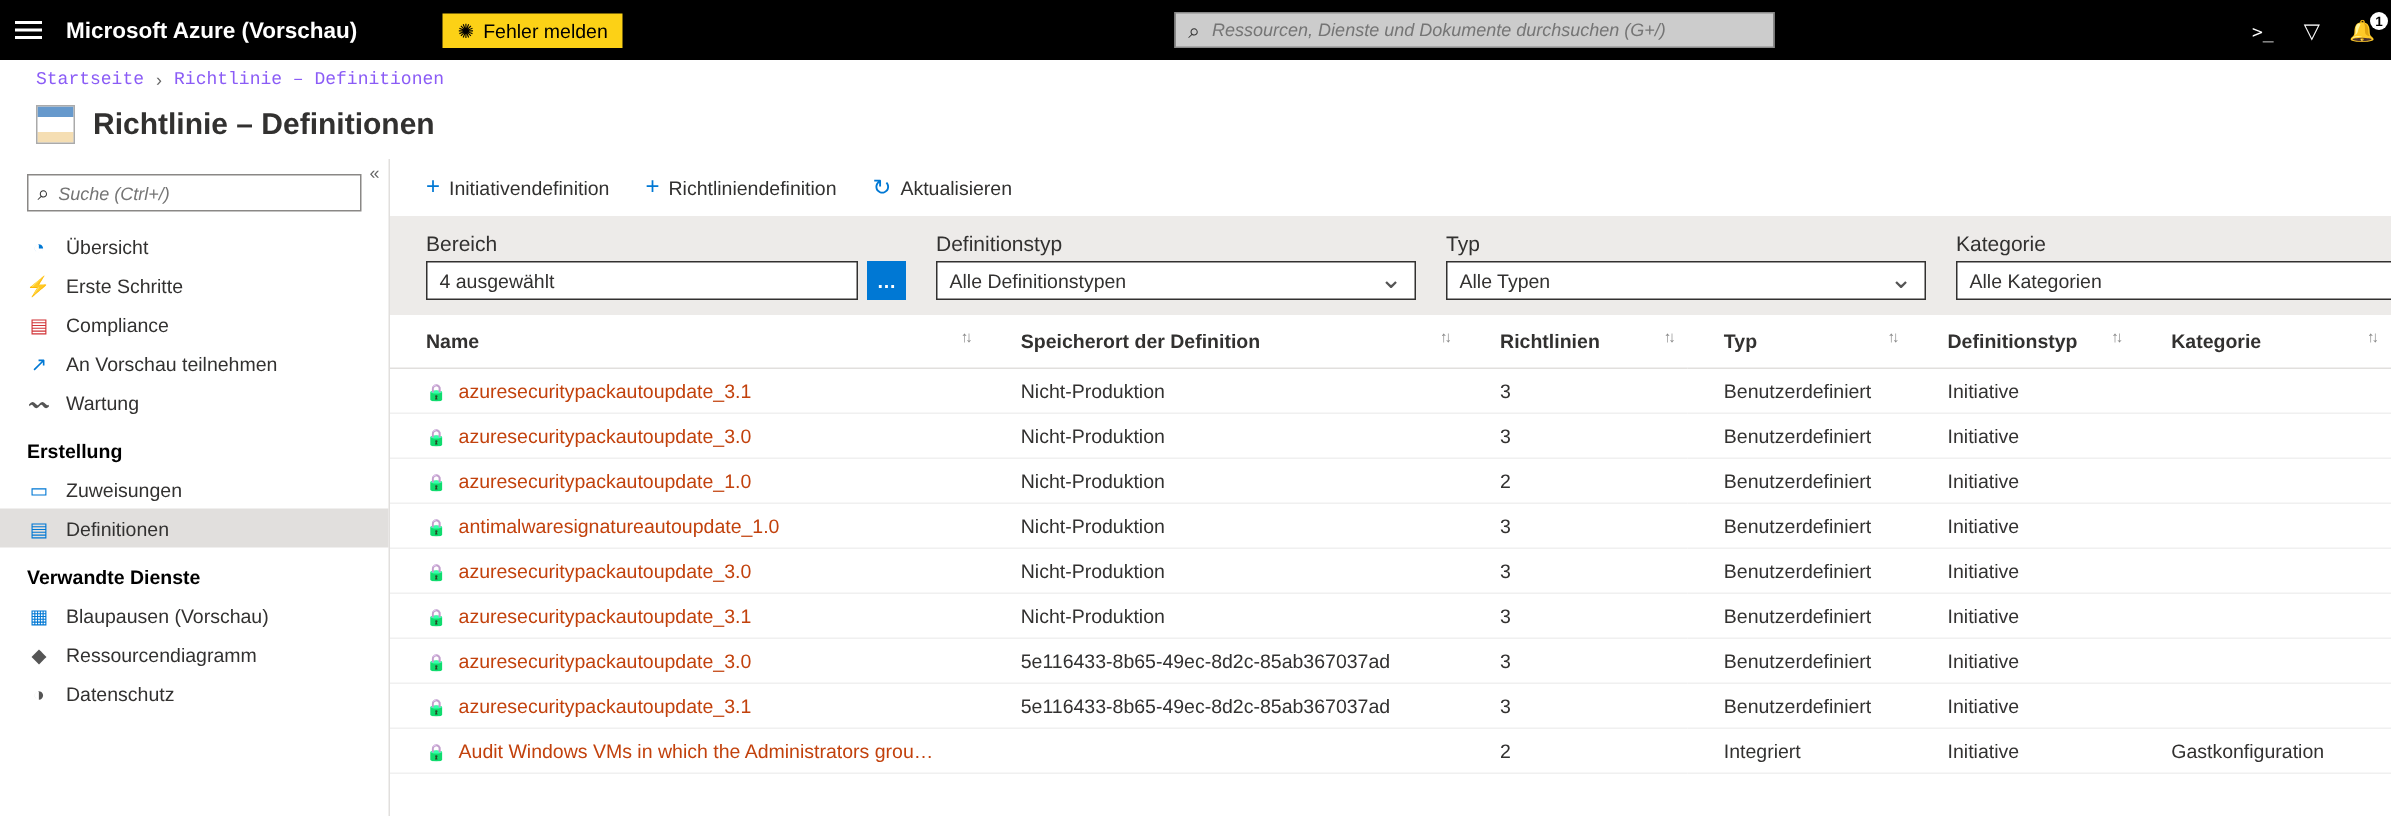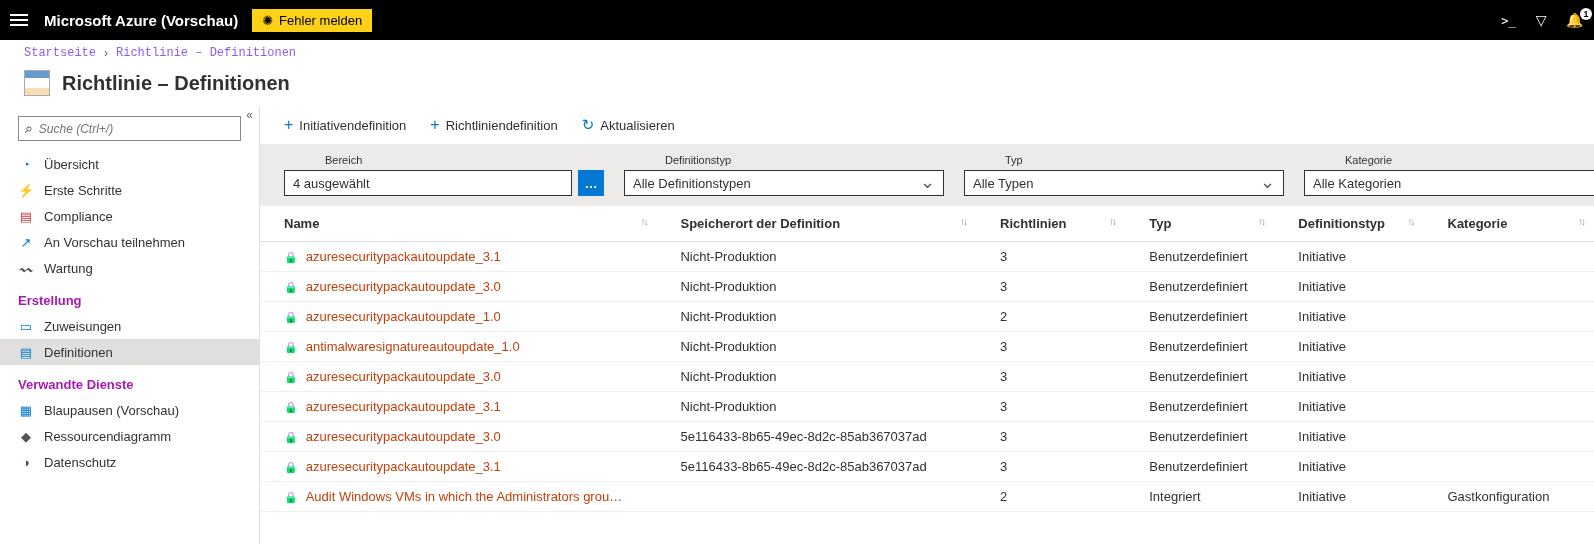--- a/index.html
+++ b/index.html
@@ -6,21 +6,21 @@
 body { font-family: "Segoe UI", Arial, sans-serif; font-size: 13px; color: #323130; background: #fff; overflow: hidden; }
 a { text-decoration: none; }
 
 
 .topbar { height: 40px; background: #000; color: #fff; display: flex; align-items: center; padding: 0 10px; gap: 14px; }
 .hamburger { width: 20px; cursor: pointer; }
 .hamburger-lines { display: block; width: 18px; height: 12px; position: relative; }
 .hamburger-lines span { position:absolute; left:0; right:0; height:2px; background:#fff; }
 .hamburger-lines span:nth-child(1){top:0;} .hamburger-lines span:nth-child(2){top:5px;} .hamburger-lines span:nth-child(3){top:10px;}
 .brand { font-size: 15px; font-weight: 600; }
-.bug-btn { background:#fcd116; color:#000; border:none; padding:4px 10px; font-size:13px; display:flex; align-items:center; gap:6px; cursor:pointer; }
+.bug-btn { background:#fcd116; color:#000; border:none; padding:4px 10px; font-size:13px; display:flex; align-items:center; gap:6px; cursor:pointer;margin-left:43px; }
 .bug-icon::before { content:"✺"; font-size:13px; }
 .top-spacer { flex: 0 0 340px; }
 .search-box { flex:0 0 400px; background:#ccc; border:1px solid #888; height:24px; display:flex; align-items:center; padding:0 8px; gap:8px; }
 .search-box input { flex:1; border:none; background:transparent; font-style:italic; font-size:12px; outline:none; color:#000; }
 .mag::before { content:"⌕"; font-size:14px; color:#333; }
 .right-icons { margin-left:auto; display:flex; gap:20px; align-items:center; color:#fff; }
 .term-icon::before { content:">_"; font-family:monospace; font-size:12px; }
 .filter-icon::before { content:"▽"; font-size:14px; }
 .bell-wrap { position:relative; }
 .bell-icon::before { content:"🔔"; font-size:14px; }
@@ -40,42 +40,42 @@
 .body { display:flex; height:calc(548px - 40px - 28px - 42px); }
 
 
 .sidebar { width:260px; border-right:1px solid #e1dfdd; position:relative; padding:6px 0; }
 .collapse { position:absolute; top:2px; right:6px; font-size:12px; color:#666; cursor:pointer; }
 .side-search { margin:4px 18px 10px; display:flex; align-items:center; gap:6px; border:1px solid #8a8886; padding:3px 6px; }
 .side-search input { flex:1; border:0; outline:none; font-size:12px; font-style:italic; }
 .nav { list-style:none; }
 .nav li { display:flex; align-items:center; gap:10px; padding:5px 18px; cursor:pointer; font-size:13px; }
 .nav li.selected { background:#e1dfdd; }
-.nav li.group { font-weight:600; color:#a21caf; cursor:default; padding-top:12px;text-align:center; }
+.nav li.group { font-weight:600; color:#000000; cursor:default; padding-top:12px;text-align:center; }
 .nav-ic { width:16px; height:16px; display:inline-flex; align-items:center; justify-content:center; font-size:13px; }
 .ic-overview::before{content:"◔";color:#0078d4;}
 .ic-started::before{content:"⚡";color:#555;}
 .ic-preview::before{content:"↗";color:#0078d4;}
 .ic-compliance::before{content:"▤";color:#d13438;}
 .ic-remediate::before{content:"〰";color:#555;}
 .ic-assign::before{content:"▭";color:#0078d4;}
 .ic-defs::before{content:"▤";color:#0078d4;}
 .ic-blueprint::before{content:"▦";color:#0078d4;}
 .ic-graph::before{content:"◆";color:#555;}
 .ic-privacy::before{content:"◑";color:#555;}
 
 
 .main { flex:1; overflow:auto; }
 .toolbar { display:flex; gap:24px; padding:10px 24px; align-items:center; }
 .tb-item { display:flex; align-items:center; gap:6px; color:#323130; cursor:pointer; font-size:13px; }
 .plus::before { content:"+"; color:#0078d4; font-size:16px; font-weight:400; }
 .refresh::before { content:"↻"; color:#0078d4; font-size:15px; }
 
 .filter-row { background:#edebe9; padding:10px 24px; display:grid; grid-template-columns: 320px 320px 320px 320px; gap:20px; align-items:end; }
-.filter-col label { font-size:11px; display:block; margin-bottom:4px;margin-left:41px; }
+.filter-col label { font-size:14px; display:block; margin-bottom:4px; }
 .filter-input { display:flex; gap:6px; }
 .fi-box { flex:1; background:#fff; border:1px solid #323130; padding:4px 8px; display:flex; justify-content:space-between; align-items:center; cursor:pointer; font-size:13px; height:26px; }
 .fi-box .chev::before { content:"⌄"; font-size:18px; color:#555; line-height:8px; }
 .ellipsis-btn { width:26px; height:26px; background:#0078d4; color:#fff; display:flex; align-items:center; justify-content:center; cursor:pointer; font-weight:700; }
 
 
 .table { width:100%; border-collapse:collapse; }
 .table th { text-align:left; font-weight:600; font-size:13px; padding:10px 10px 10px 24px; border-bottom:1px solid #e1dfdd; position:relative; }
 .table th:first-child{padding-left:24px;}
 .sort { position:absolute; right:10px; font-size:10px; color:#888; letter-spacing:-2px; cursor:pointer;}
@@ -99,20 +99,24 @@
         <span></span>
         <span></span>
       </span>
   </div>
   <div class="brand">Microsoft Azure (Vorschau)</div>
   <button class="bug-btn">
     <span class="bug-icon"></span>
     <span>Fehler melden</span>
   </button>
   <div class="top-spacer"></div>
+  <div class="search-box">
+    <span class="mag"></span>
+    <input placeholder="Ressourcen, Dienste und Dokumente durchsuchen (G+/)" style="">
+  </div>
   <div class="right-icons">
     <span class="term-icon"></span>
     <span class="filter-icon"></span>
     <span class="bell-wrap">
       <span class="bell-icon"></span>
       <span class="badge">1</span>
     </span>
   </div>
 </div>
 

